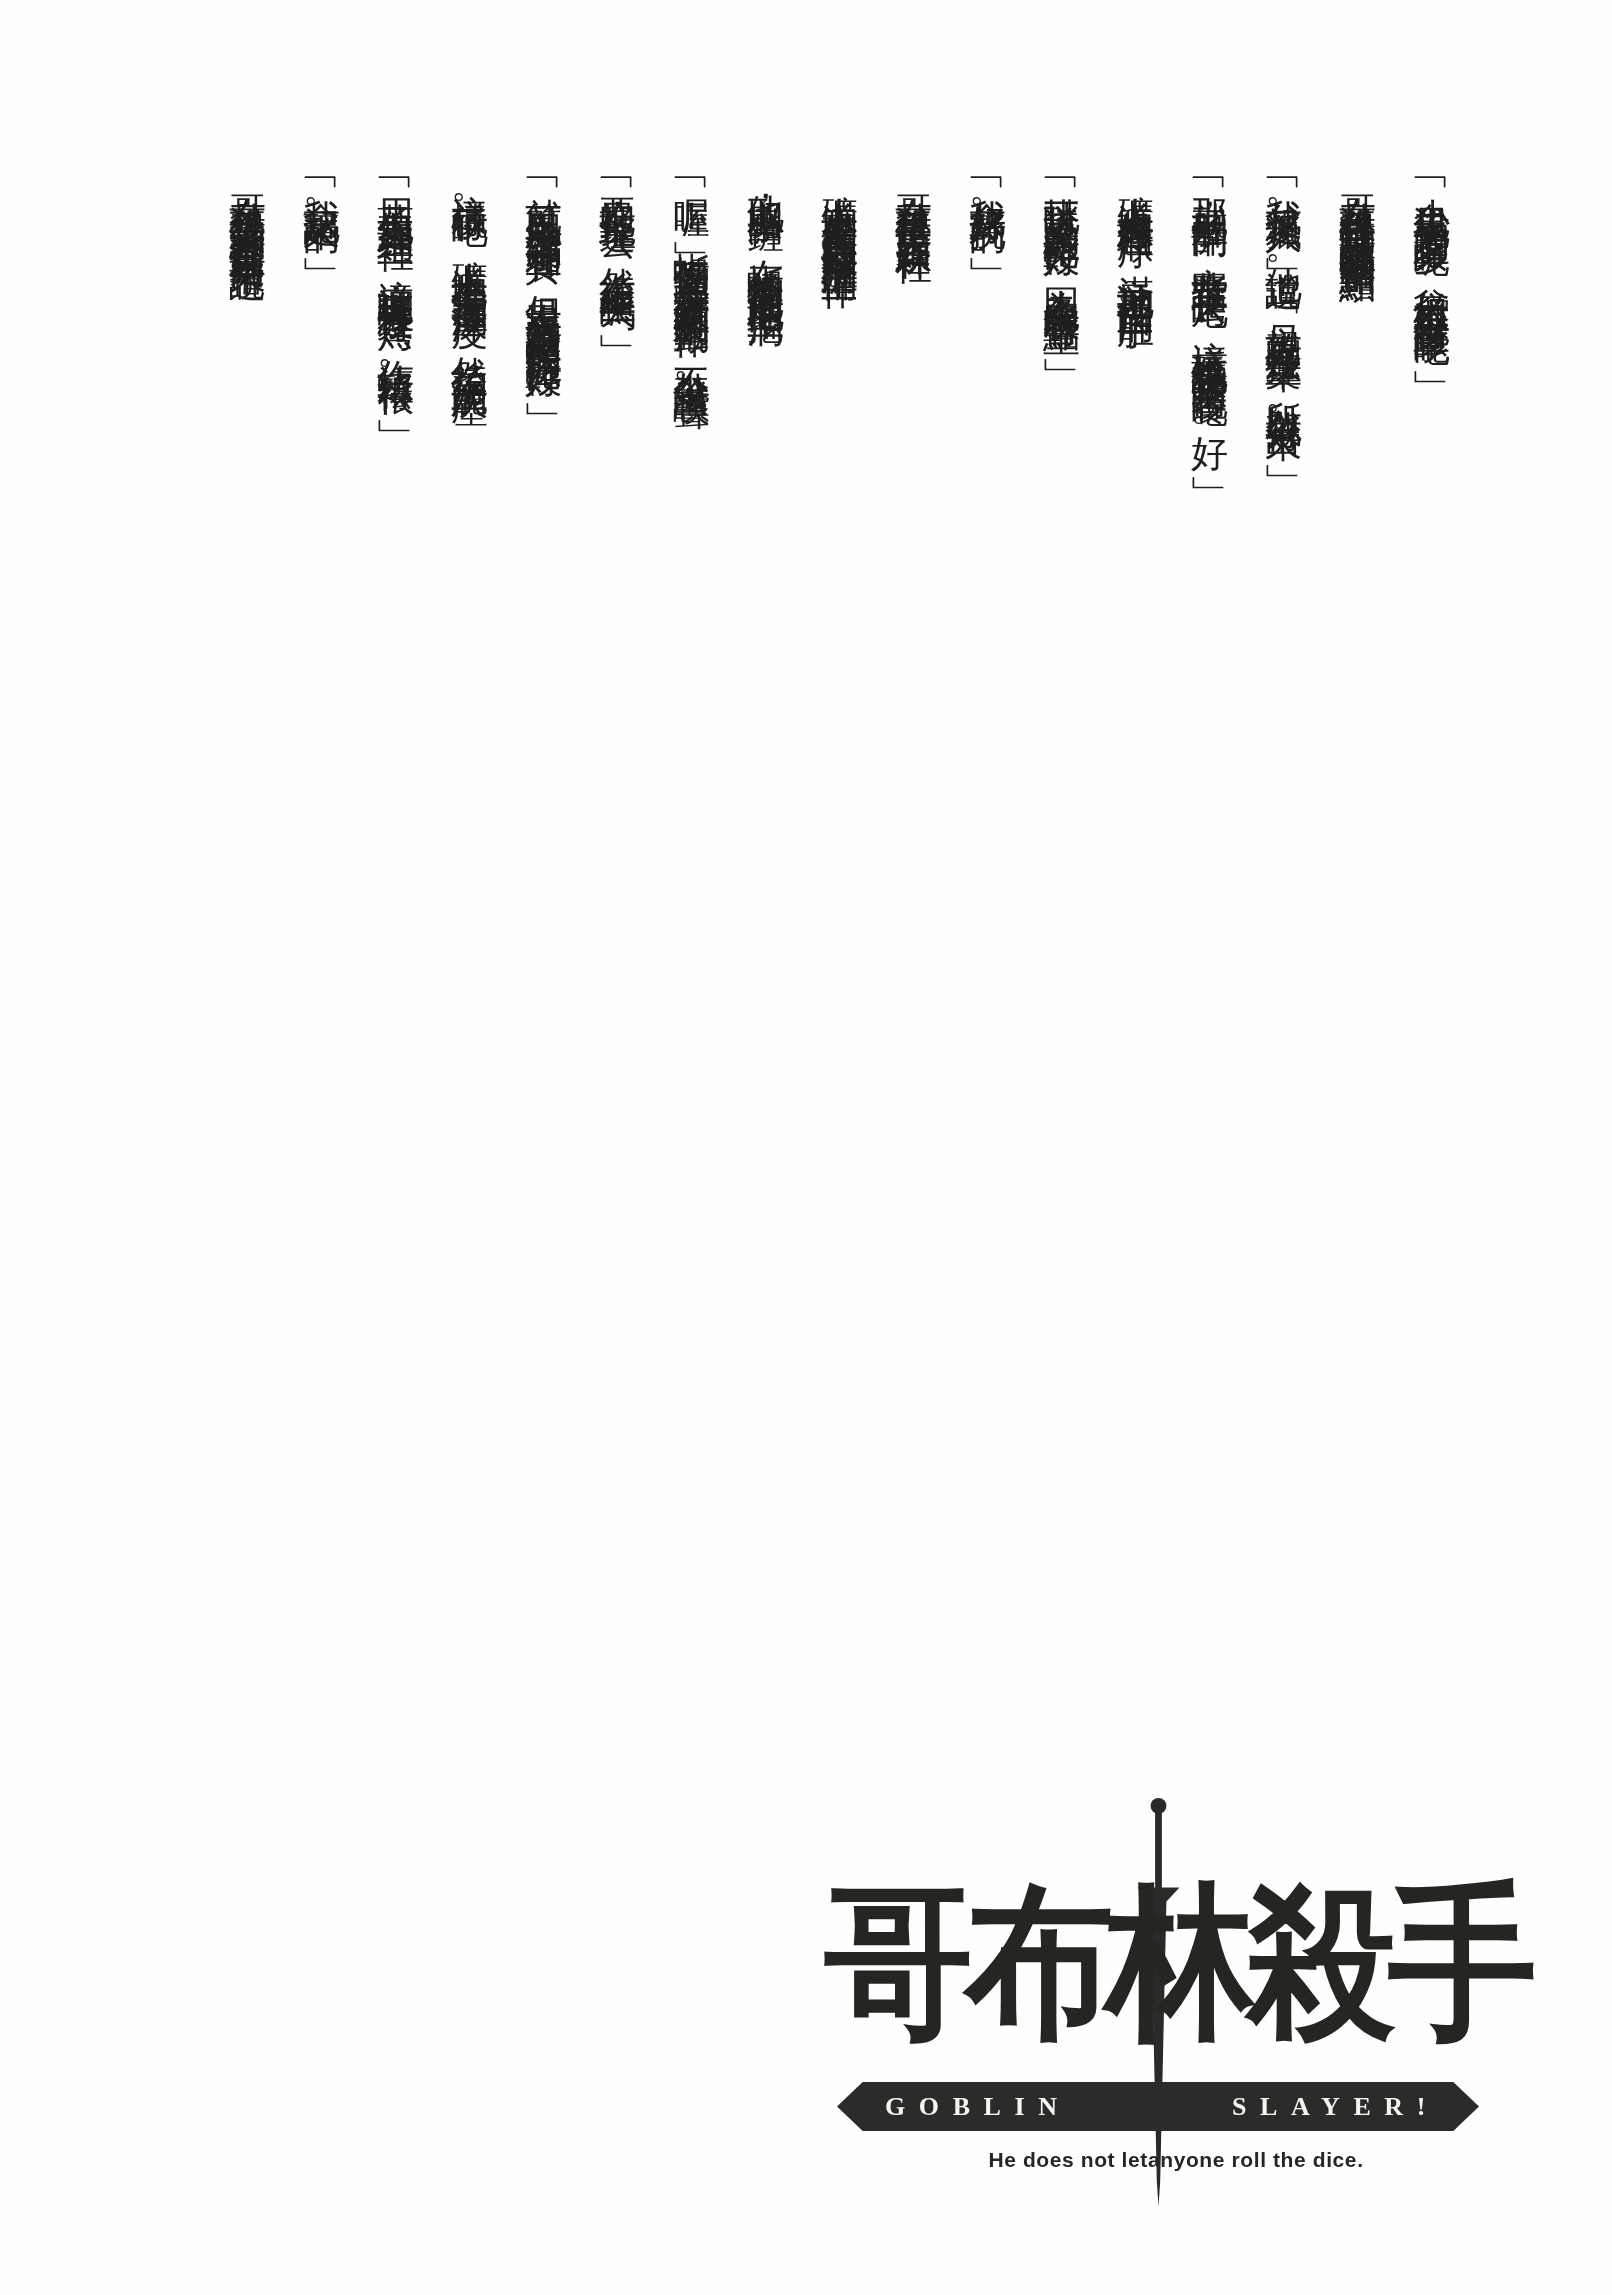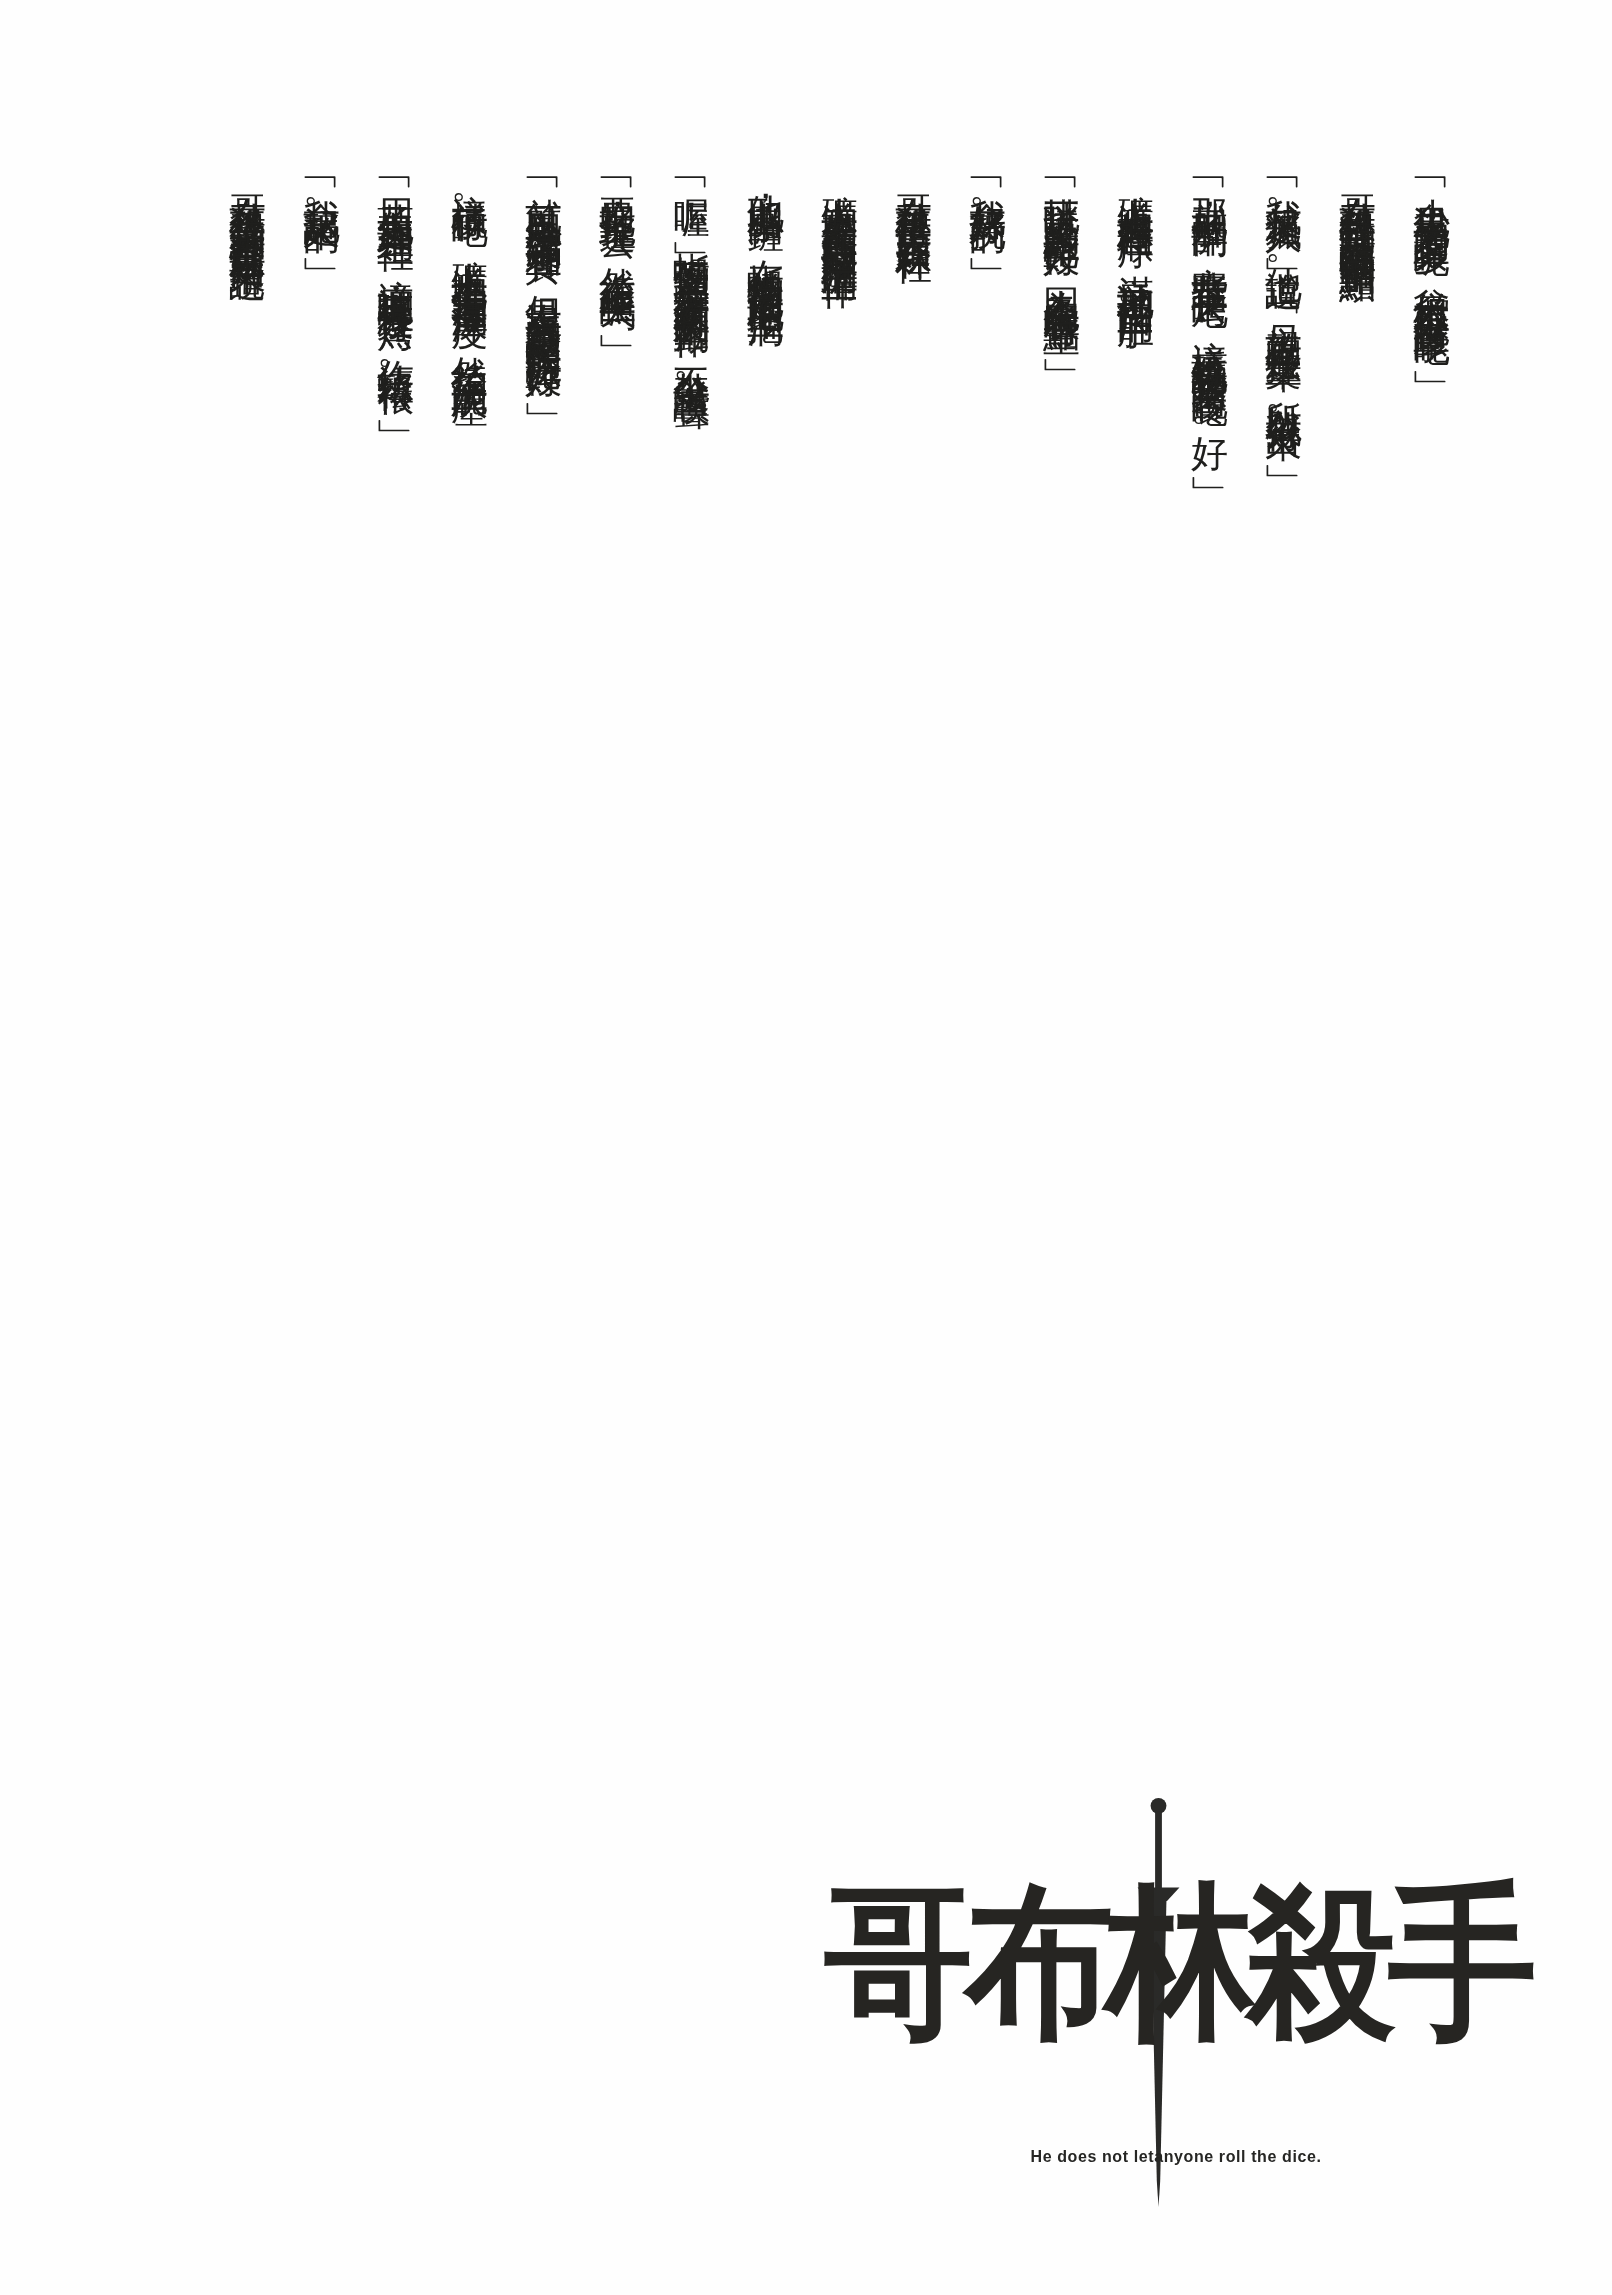--- a/index.html
+++ b/index.html
@@ -94,21 +94,21 @@
     font-family: "Liberation Serif", "DejaVu Serif", serif;
   }
   .logo-tagline {
     position: absolute;
     left: 182px;  
     top: 364px;   
     width: 420px;
     z-index: 4;
     display: flex;
     justify-content: center;
-    font-size: 16px;
+    font-size: 21px;
     font-weight: 700;
     letter-spacing: 0.6px;
     color: #262624;
     font-family: "Liberation Sans", "DejaVu Sans", sans-serif;
     white-space: nowrap;
   }
 </style>
 </head>
 <body>
 
@@ -138,20 +138,24 @@
 
     <svg class="logo-sword" viewBox="0 0 90 730" xmlns="http://www.w3.org/2000/svg">
       <circle cx="45" cy="18" r="14" fill="#2a2a28"></circle>
       <rect x="39" y="28" width="12" height="135" fill="#2a2a28"></rect>
       <polygon points="8,162 82,162 60,186 30,186" fill="#2a2a28"></polygon>
       <polygon points="31,186 59,186 48,680 45,726 42,680" fill="#2a2a28"></polygon>
     </svg>
 
     <div class="logo-title">哥布林殺手</div>
 
+    <div class="logo-banner">
+      <span>GOBLIN</span>
+      <span>SLAYER!</span>
+    </div>
 
     <div class="logo-tagline">
       <span>He does not let</span>
       <span>anyone roll the dice.</span>
     </div>
 
   </div>
 
 </div>
 

